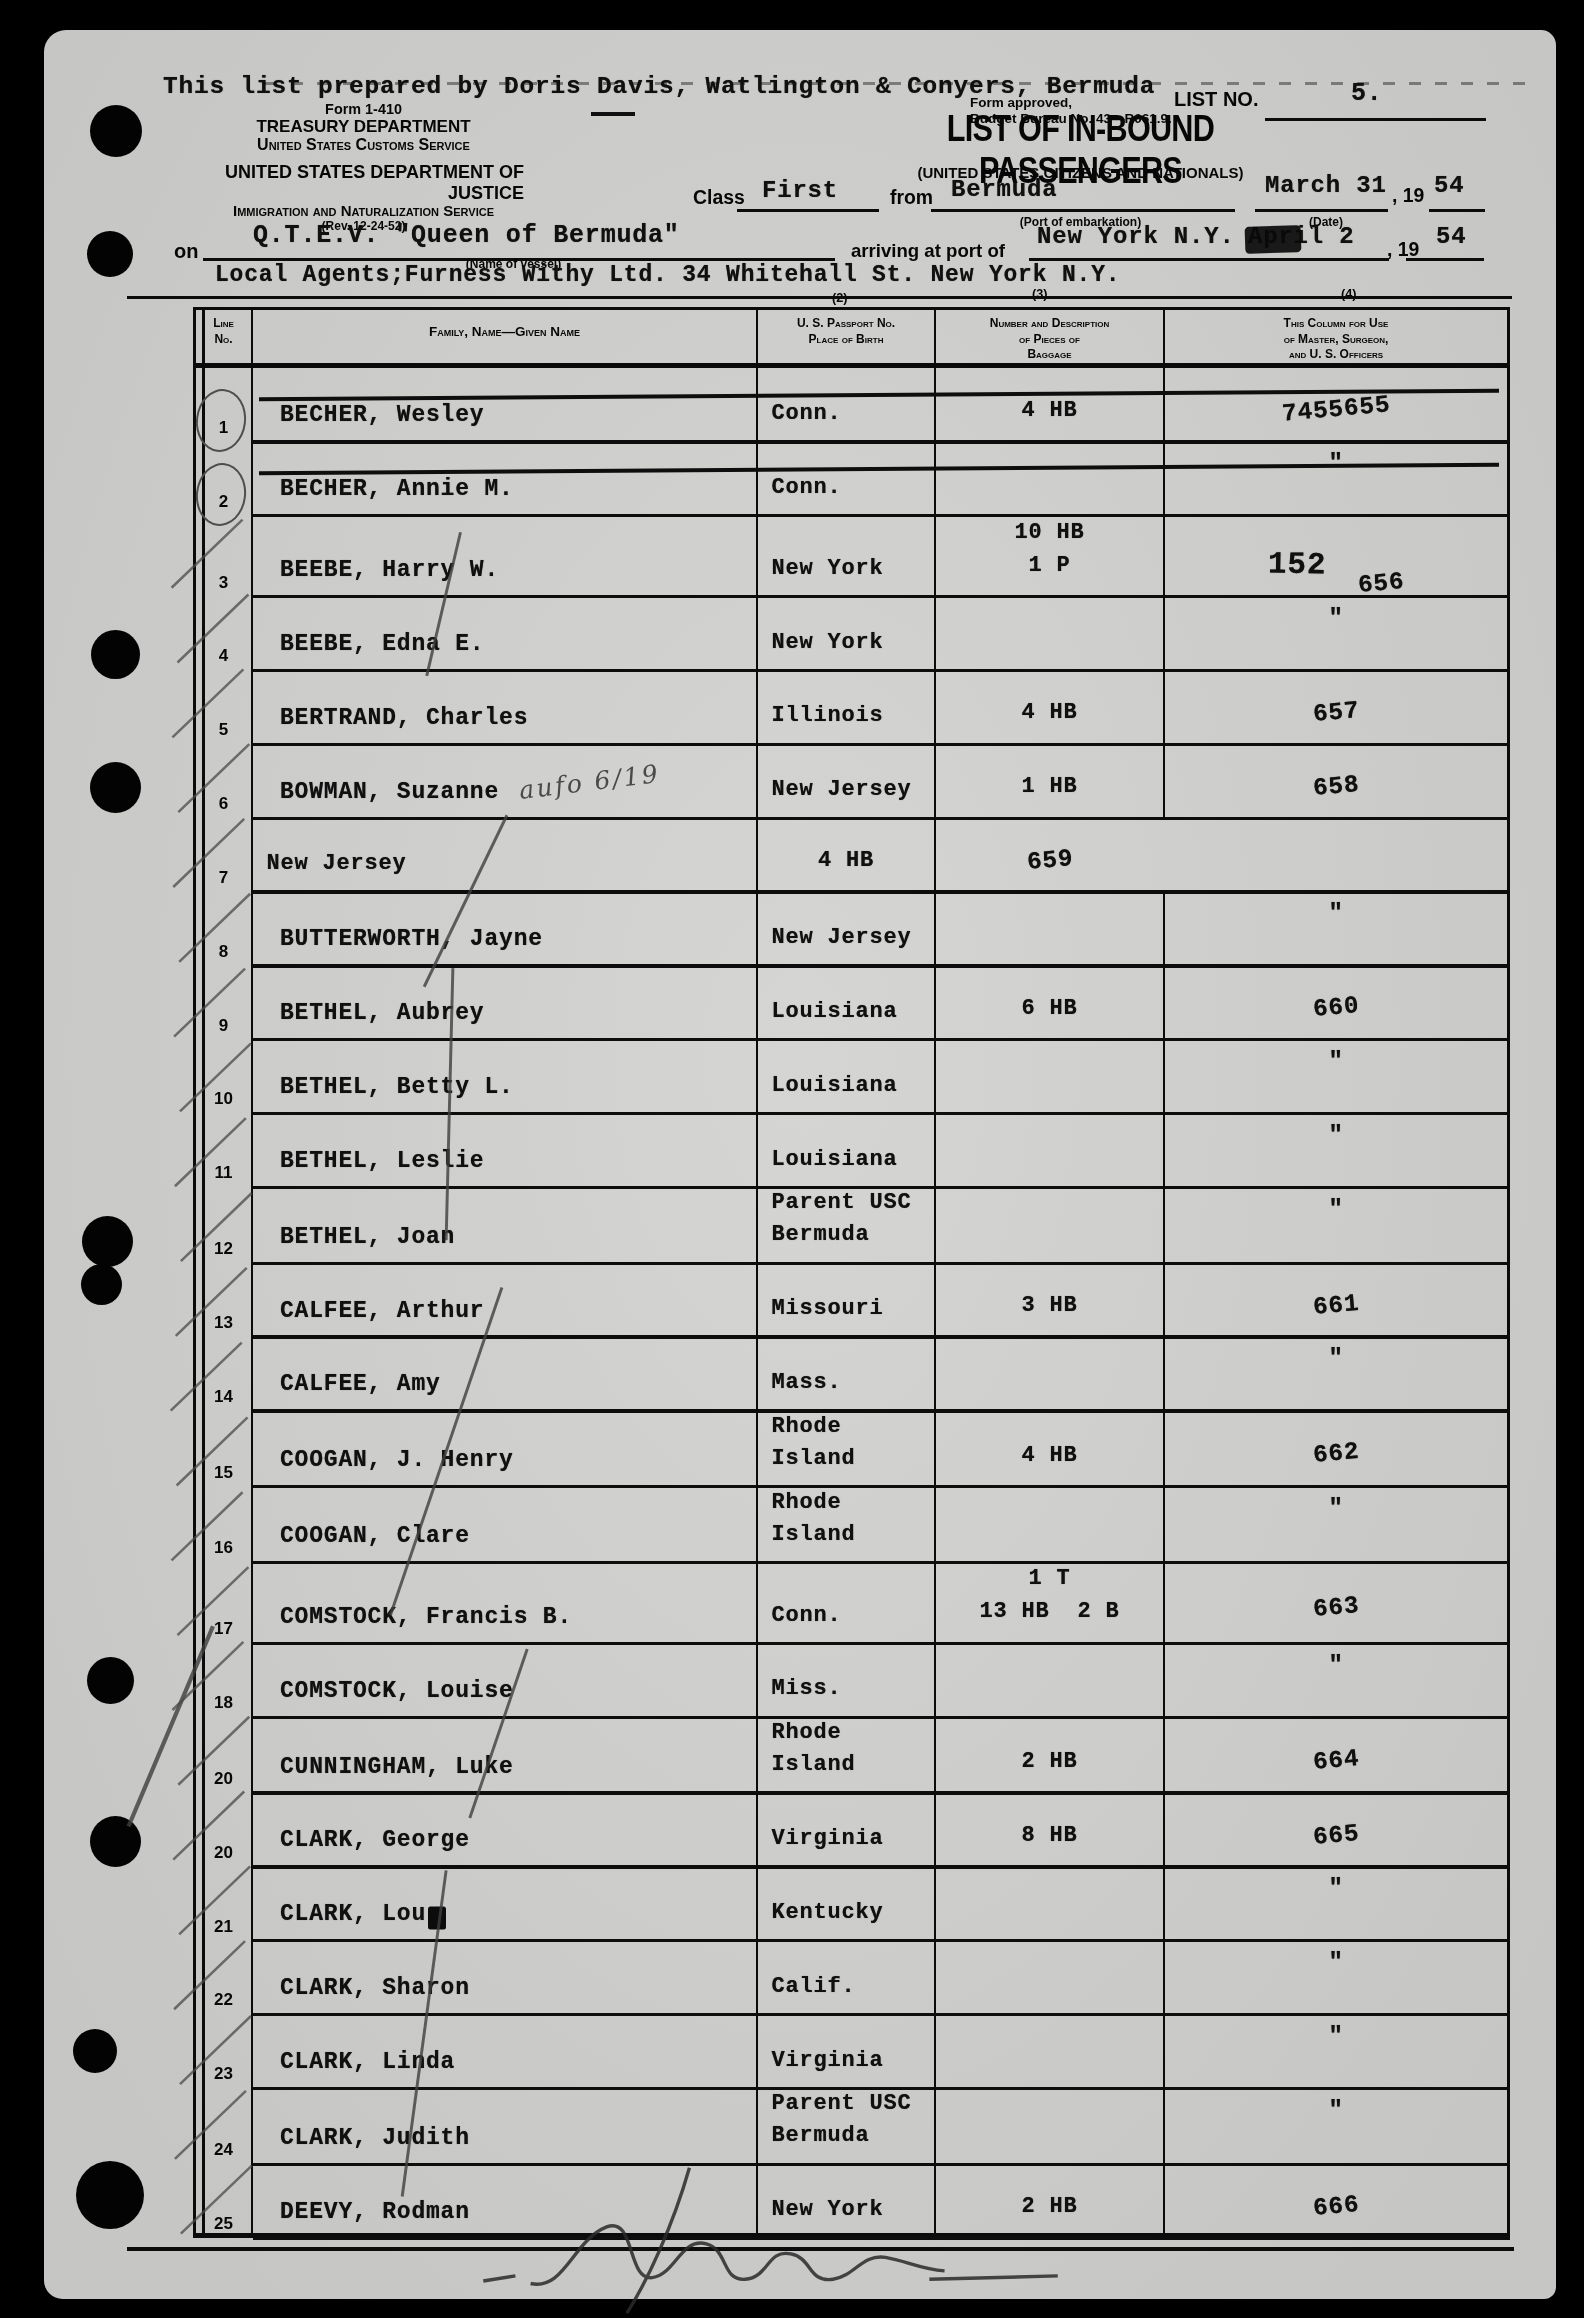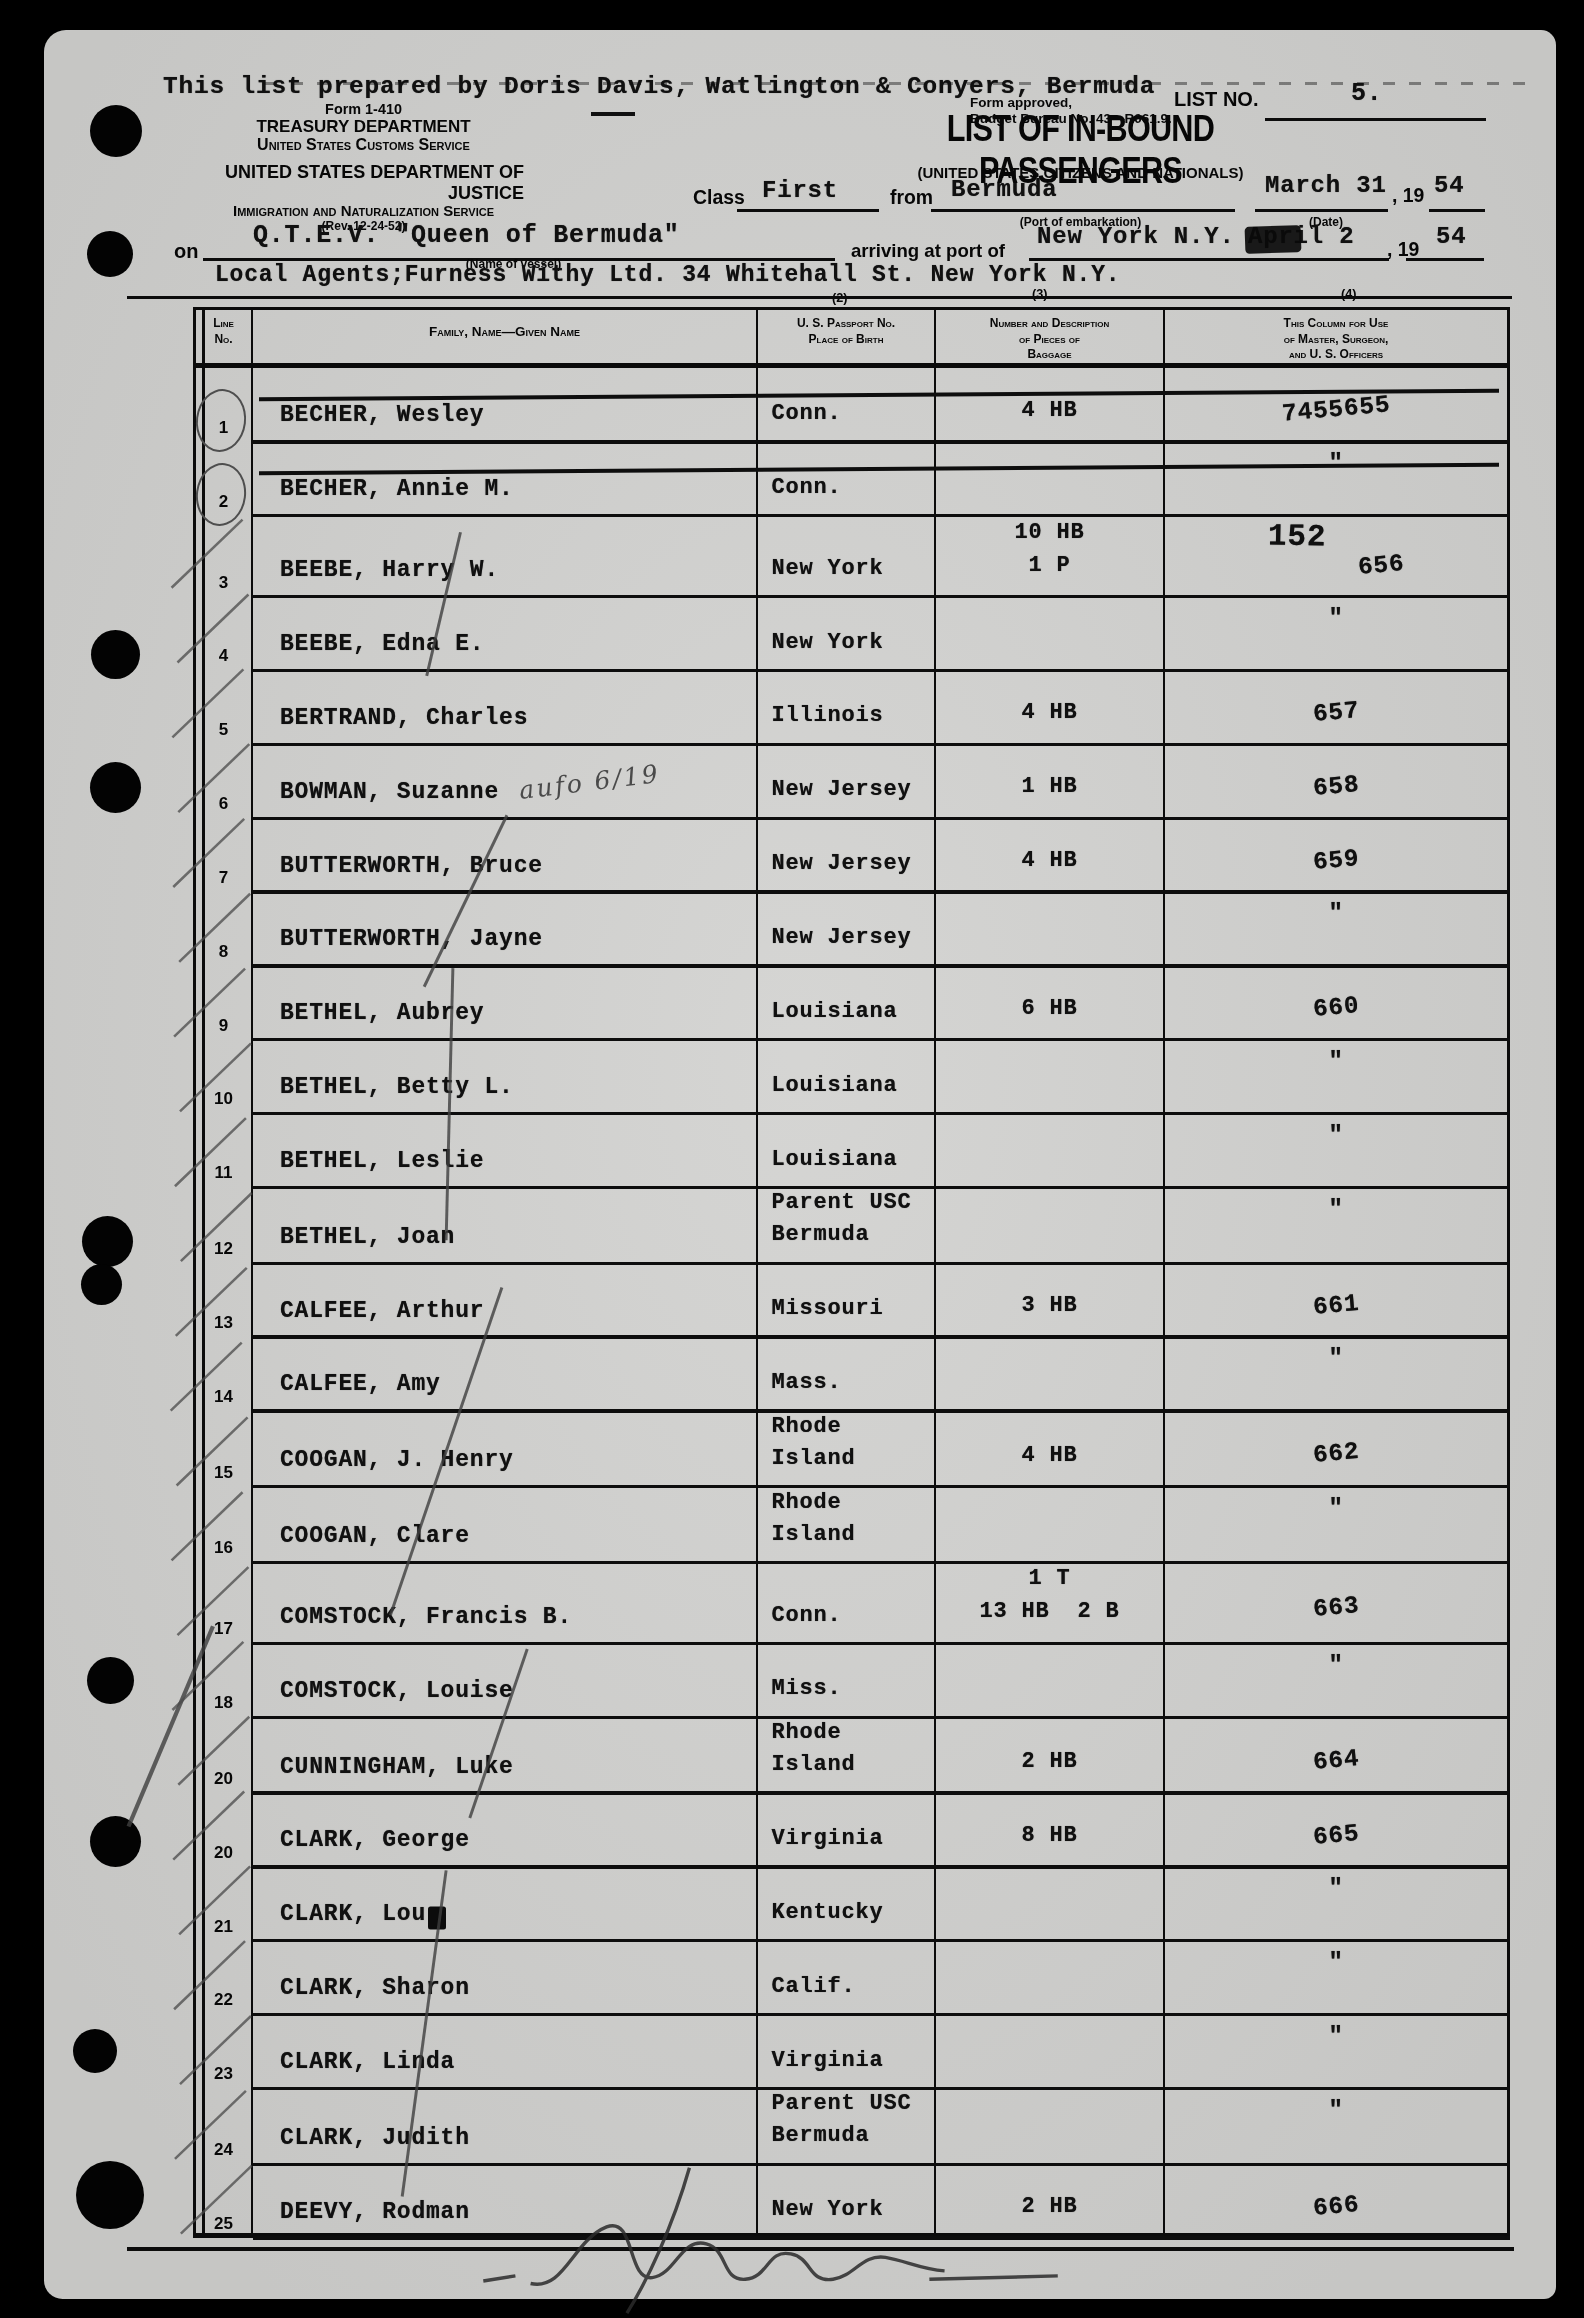--- a/index.html
+++ b/index.html
@@ -42,21 +42,21 @@
   .c-birth{border-right:2.5px solid #0b0b0b;display:flex;flex-direction:column;justify-content:flex-end;
            padding:0 3.4px 12px 13.5px;line-height:1.45;}
   .c-birth .typed{font-size:22px;}
   .c-bag{border-right:2.5px solid #0b0b0b;display:flex;flex-direction:column;justify-content:flex-end;
          align-items:center;padding-bottom:15px;line-height:1.5;}
   .c-bag .typed{font-size:22px;}
   .c-off{display:flex;align-items:center;justify-content:center;}
   .c-off .num{font-size:24.5px;transform:rotate(-5deg);margin-top:10px;}
   .c-off .ditto{align-self:flex-start;margin-top:8.4px;font-size:24px;}
   .c-off .stamp{font-size:31px;margin-right:32px;align-self:flex-start;margin-top:3.4px;transform:rotate(1deg);}
-  .c-off.top{align-items:center;}
+  .c-off.top{align-items:flex-end;margin-top:28px;}
   .c-off.top .num{margin-top:18.6px;}
   .rowrule{position:absolute;left:57px;right:-3.4px;bottom:-1.7px;height:3.4px;background:#0d0d0d;}
   .strike{position:absolute;left:63px;right:8.4px;top:25px;height:4.2px;background:#0e0e0e;
           transform:rotate(-0.4deg);}
   .circ{position:absolute;left:0px;bottom:-10px;width:46px;height:59px;border:2.5px solid #4e4e4e;
         border-radius:50%;transform:rotate(7deg);}
   .blot{display:inline-block;width:18.6px;height:23px;background:#0c0c0c;border-radius:2.5px;
         margin-left:1.7px;transform:translateY(2.5px);}
   .handnote{font-family:"DejaVu Serif",serif;font-style:italic;font-weight:normal;color:#4a4a4a;
             font-size:25px;margin-left:22px;transform:rotate(-7deg);letter-spacing:2.5px;
@@ -274,23 +274,20 @@
           <span class="typed">1 HB</span>
         </div>
         <div class="cell c-off">
           <span class="typed num">658</span>
         </div>
         <div class="rowrule"></div>
       </div>
       <div class="trow">
         <div class="cell c-no">
           <span class="printed">7</span>
-        </div>
-        <div class="cell c-name">
-          <span class="typed">BUTTERWORTH, Bruce</span>
         </div>
         <div class="cell c-birth">
           <span class="typed">New Jersey</span>
         </div>
         <div class="cell c-bag">
           <span class="typed">4 HB</span>
         </div>
         <div class="cell c-off">
           <span class="typed num">659</span>
         </div>

